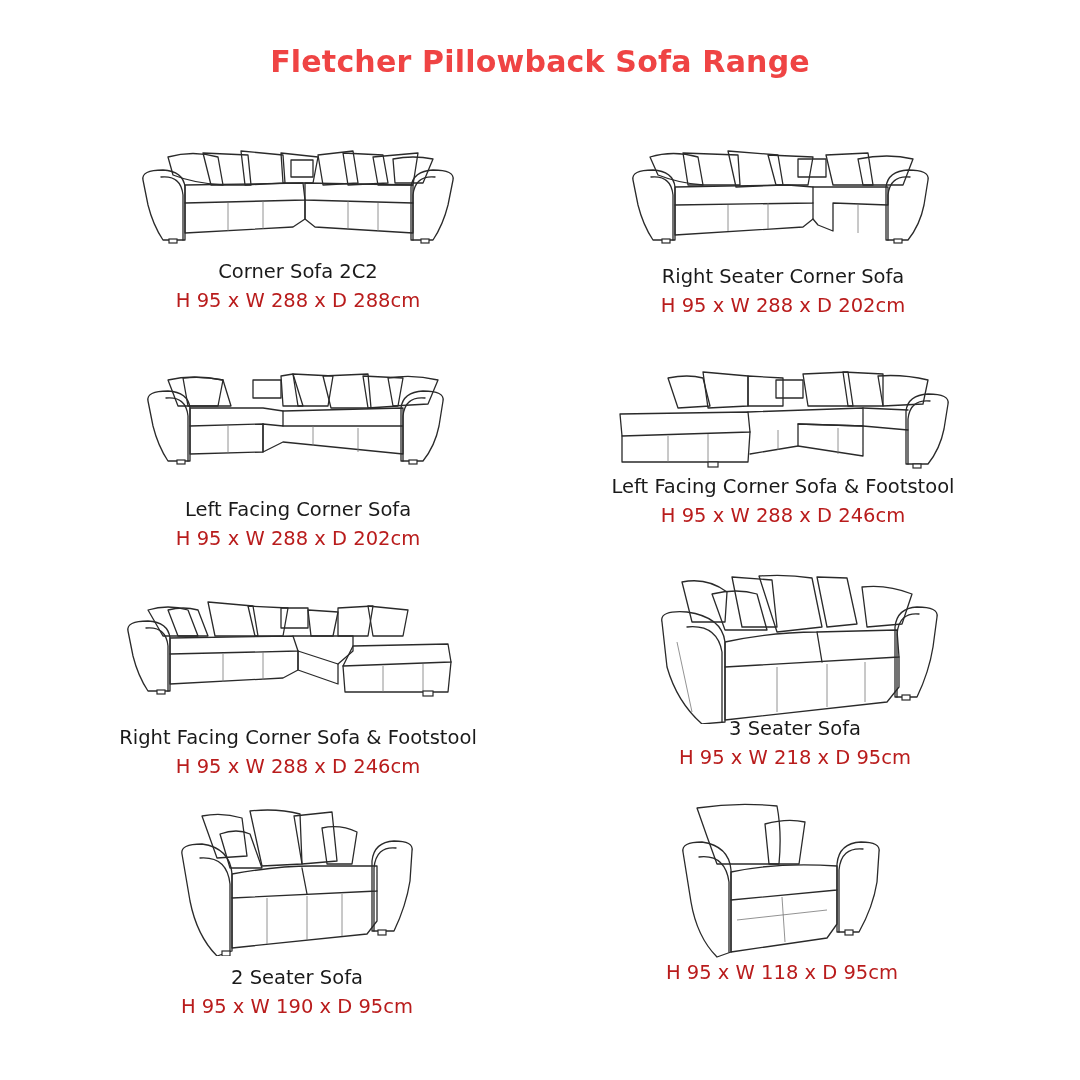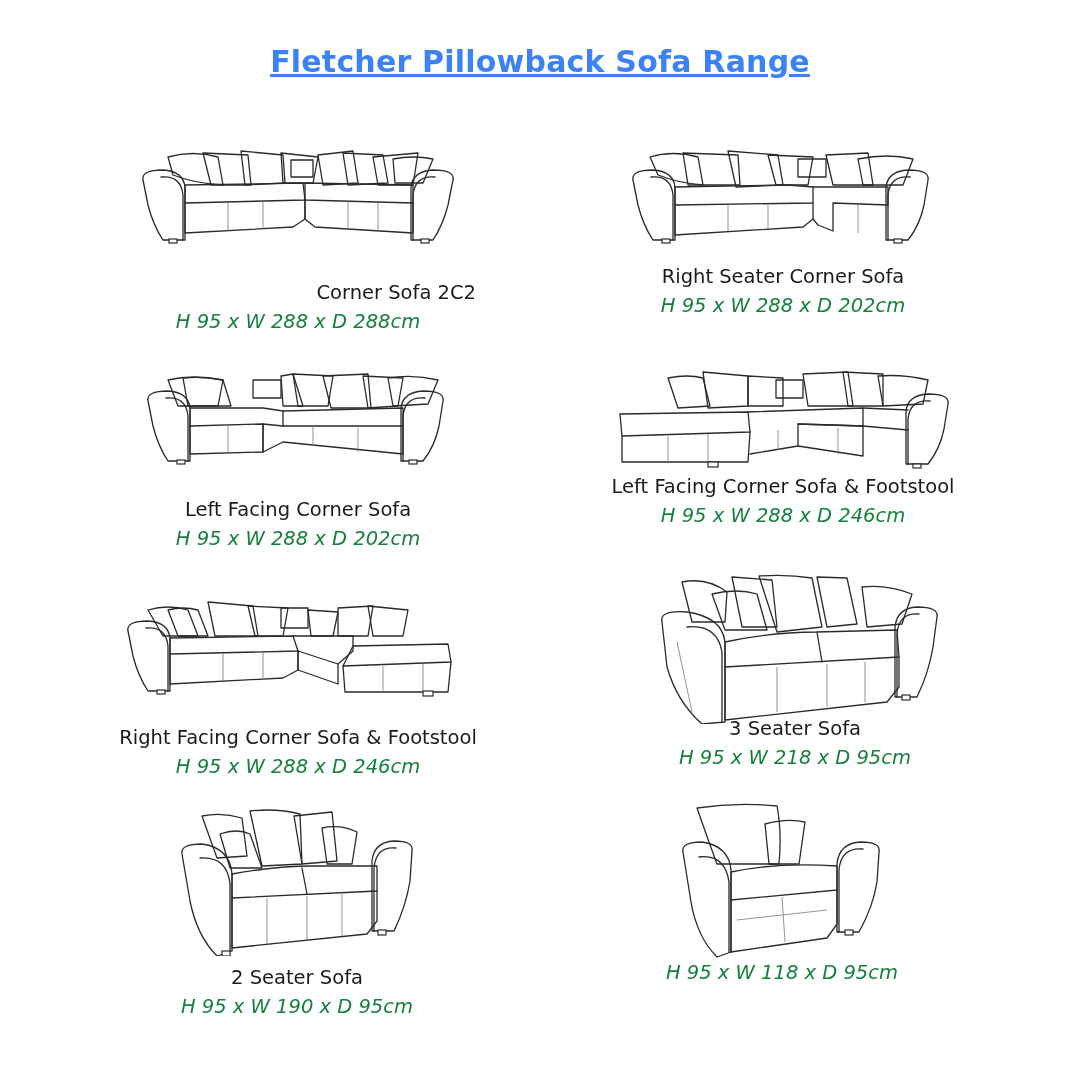--- a/index.html
+++ b/index.html
@@ -1,23 +1,23 @@
 <!DOCTYPE html>
 <html><head>
 <meta charset="utf-8">
 <style>
   html, body { margin:0; padding:0; background:#ffffff; }
   body { width:1080px; height:1080px; position:relative; overflow:hidden;
          font-family:"DejaVu Sans", "Liberation Sans", sans-serif; color:#111; }
   .title { position:absolute; left:0; top:44px; width:1080px; text-align:center;
-           font-weight:bold; font-size:30px; letter-spacing:0.2px; color:#3b82f6;text-decoration:underline; }
+           font-weight:bold; font-size:30px; letter-spacing:0.2px; color:#ef4444; }
   .item { position:absolute; text-align:center; }
   .item svg { display:block; margin:0 auto; }
   .name { font-size:19.5px; line-height:29px; color:#1a1a1a; white-space:nowrap; }
-  .dims { font-size:19.5px; line-height:29px; color:#15803d; white-space:nowrap;font-style:italic; }
+  .dims { font-size:19.5px; line-height:29px; color:#b91c1c; white-space:nowrap; }
   svg .o { fill:none; stroke:#2a2a2a; stroke-width:1.3; stroke-linejoin:round; stroke-linecap:round; }
   svg .t { fill:none; stroke:#777; stroke-width:0.8; }
   svg .leg { fill:#fff; stroke:#2a2a2a; stroke-width:1.2; }
 </style>
 </head>
 <body>
 
 <div class="title">Fletcher Pillowback Sofa Range</div>
 
 <div class="item" style="left:120px; top:145px; width:356px;">
@@ -36,21 +36,21 @@
     <path class="o" d="M52,40 L170,38 L172,55 L52,58 Z"></path>
     <path class="o" d="M52,58 L52,88 L160,82 L172,74 L172,55"></path>
     <path class="o" d="M172,38 L280,40 L280,58 L172,55 Z"></path>
     <path class="o" d="M172,55 L172,74 L182,82 L280,88 L280,58"></path>
     <path class="o" d="M320,35 Q322,25 300,25 Q280,26 278,42 L278,95 L300,95 Q310,80 315,60 Z"></path>
     <path class="o" d="M302,32 Q282,30 280,50 L280,95"></path>
     <path class="t" d="M95,58 L95,86 M130,56 L130,84 M215,56 L215,84 M245,58 L245,86"></path>
     <rect class="leg" x="36" y="94" width="8" height="4"></rect>
     <rect class="leg" x="288" y="94" width="8" height="4"></rect>
   </svg>
-  <div class="name" style="margin-top:33px;text-align:right;">Corner Sofa 2C2</div>
+  <div class="name" style="margin-top:12px;">Corner Sofa 2C2</div>
   <div class="dims">H 95 x W 288 x D 288cm</div>
 </div>
 
 <div class="item" style="left:595px; top:145px; width:376px;">
   <svg width="310" height="100" viewBox="0 0 310 100">
     <path class="o" d="M22,12 Q45,5 70,12 L75,40 Q50,38 30,30 Z"></path>
     <path class="o" d="M55,8 L110,10 L112,40 L60,40 Z"></path>
     <path class="o" d="M100,6 L150,10 L155,40 L108,42 Z"></path>
     <path class="o" d="M140,10 L185,12 L180,40 L148,40 Z"></path>
     <path class="o" d="M170,14 L198,14 L198,32 L170,32 Z"></path>

